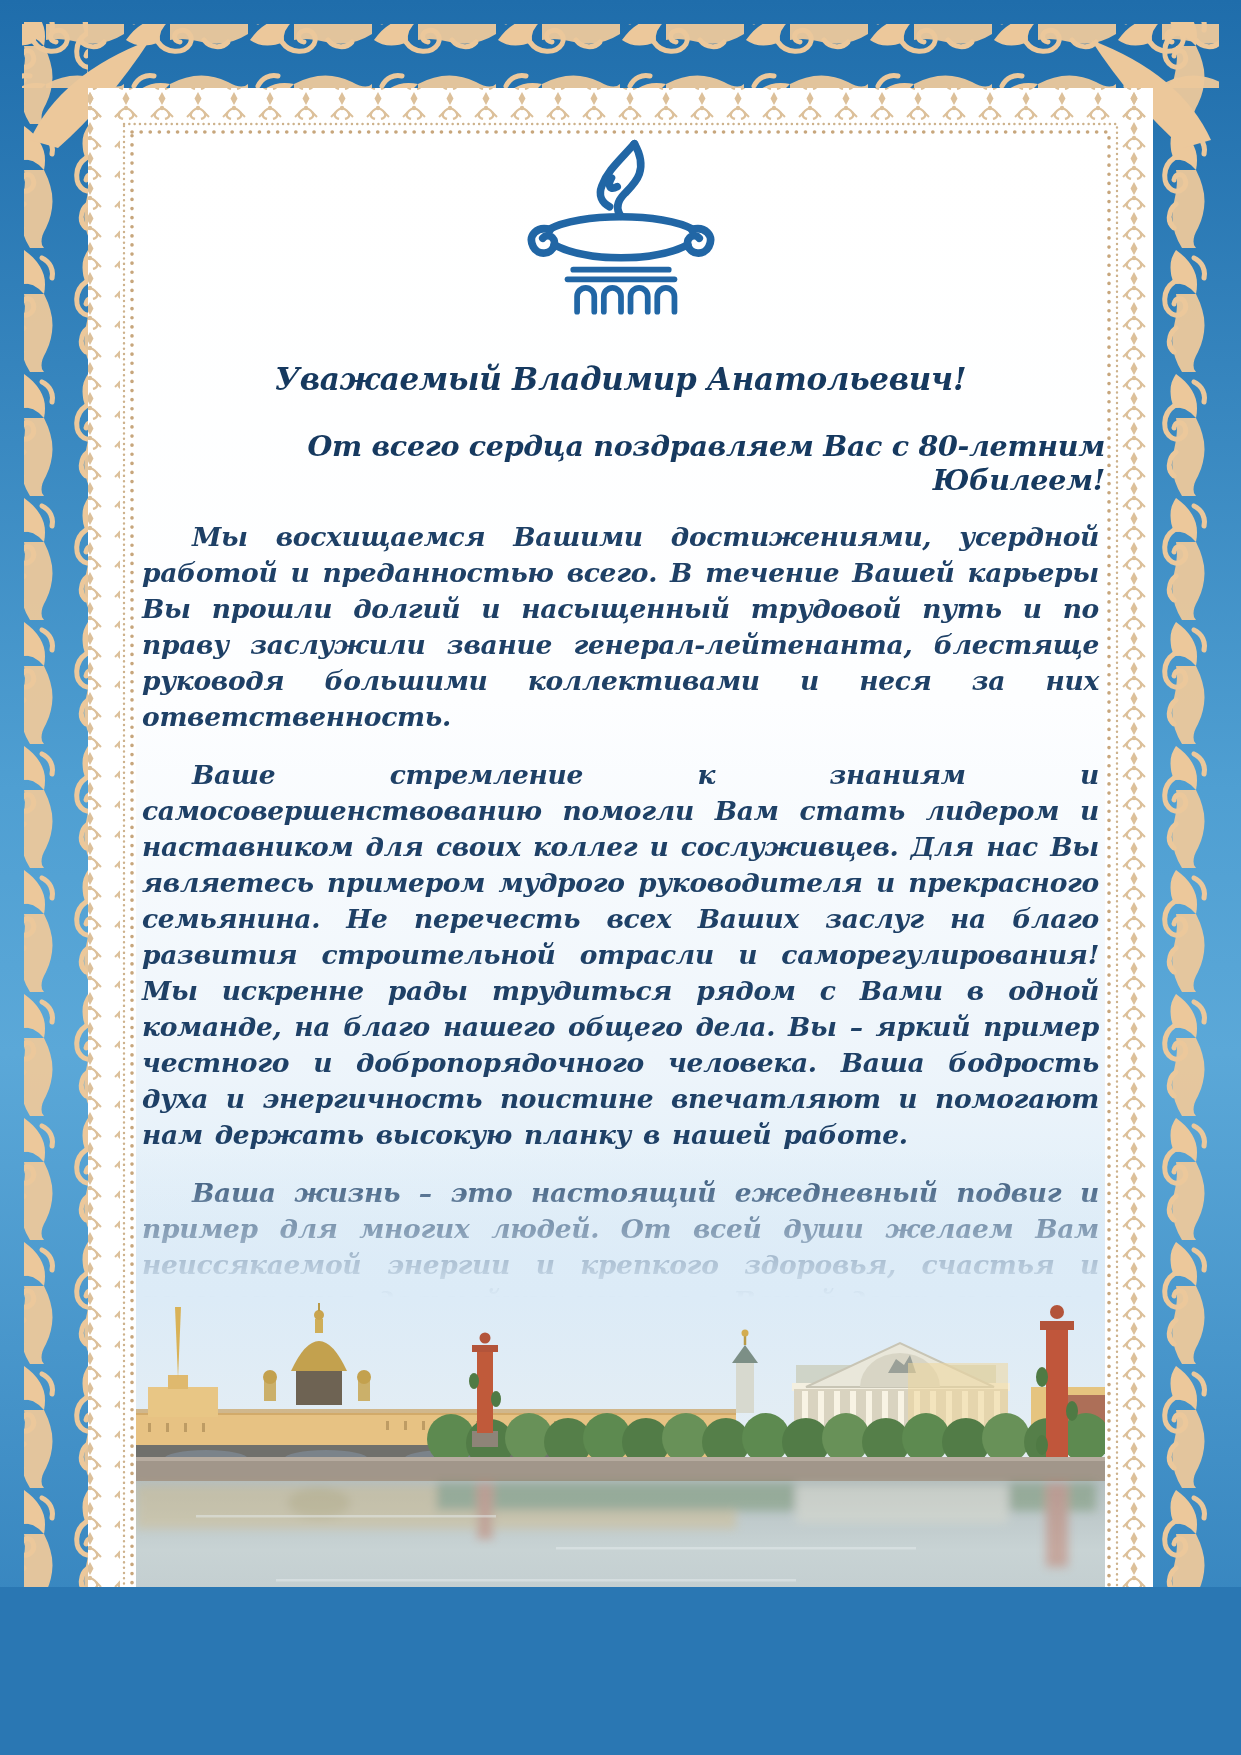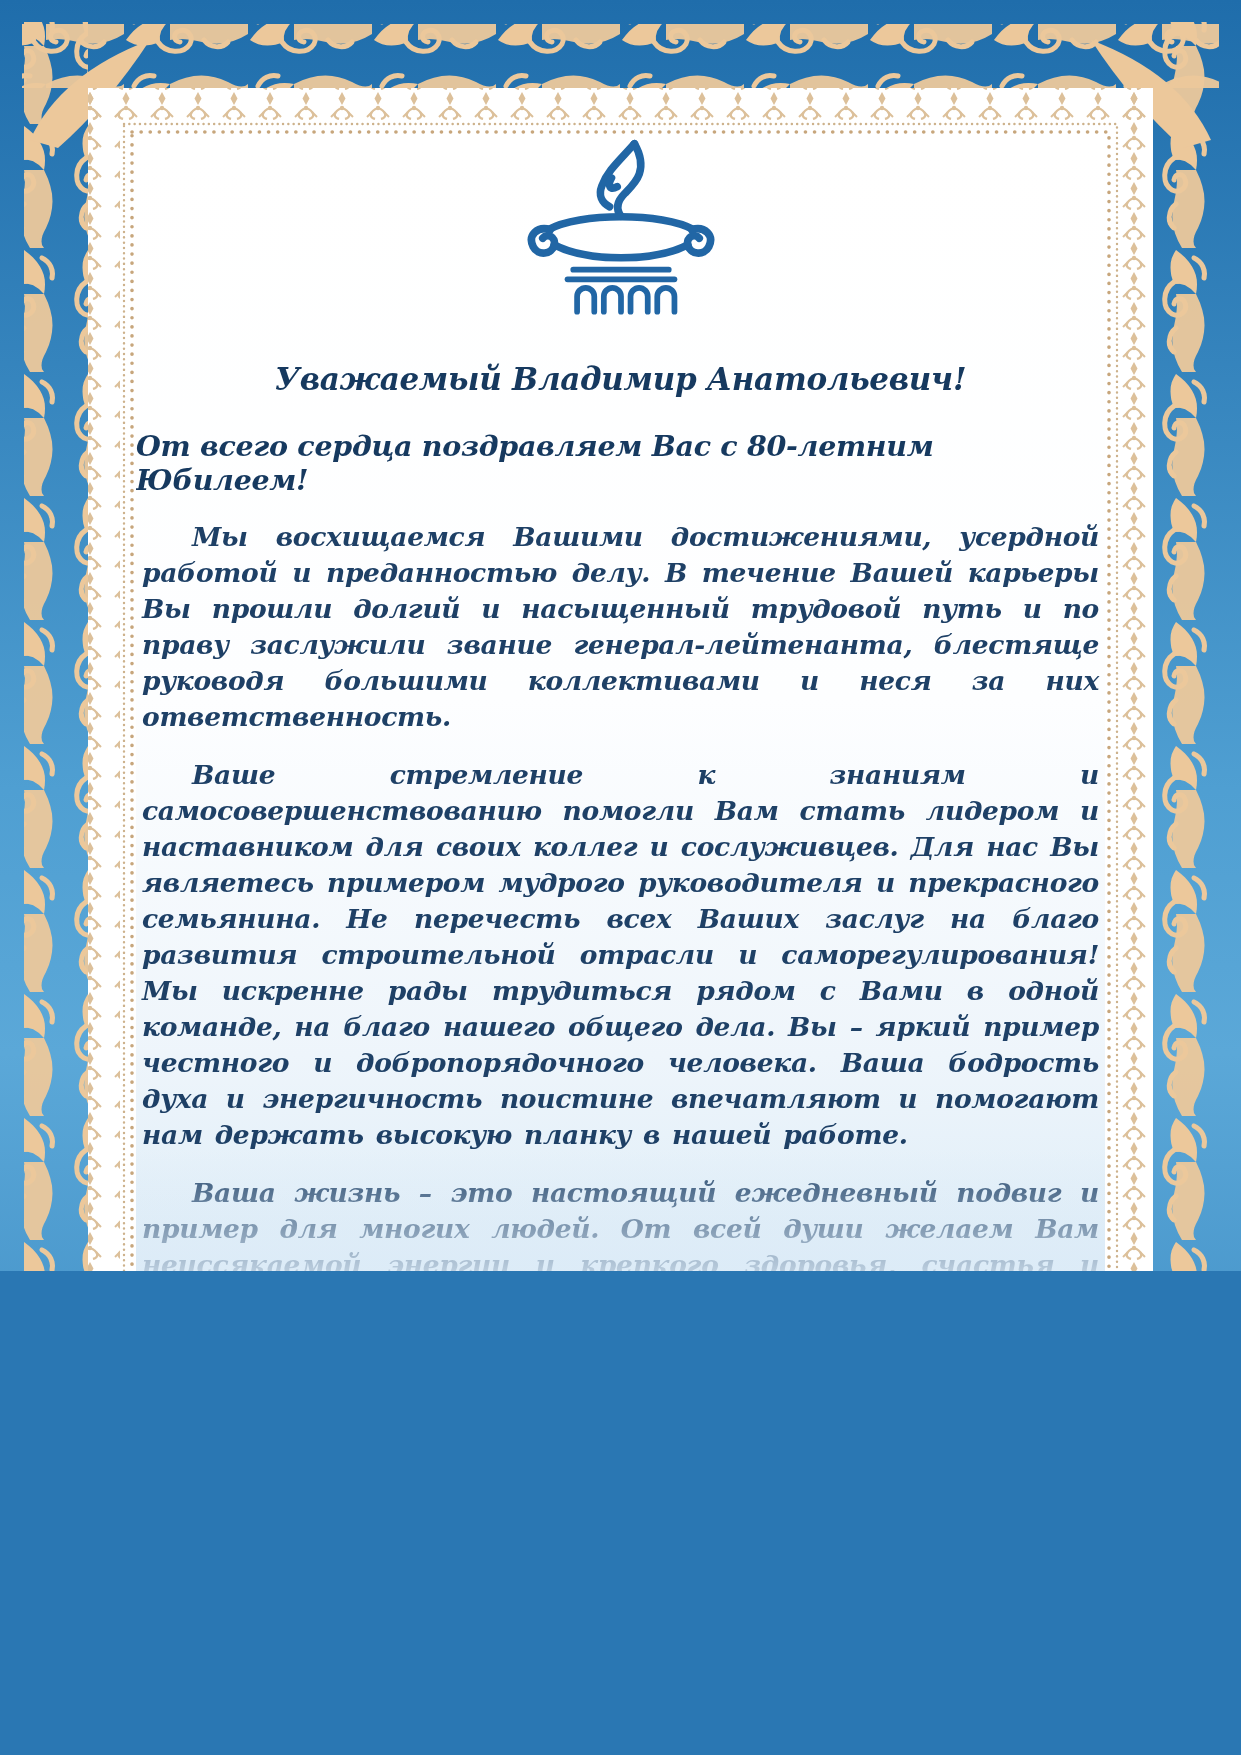--- a/index.html
+++ b/index.html
@@ -1,32 +1,32 @@
 <!DOCTYPE html>
 <html><head>
 <meta charset="utf-8">
 <style>
   html,body{margin:0;padding:0;background:#2a77b3;}
   .page{
-    position:relative;width:1241px;height:1271px;overflow:hidden;
+    position:relative;width:1241px;height:1587px;overflow:hidden;
     font-family:"DejaVu Serif","Liberation Serif",serif;
   }
   .decor{position:absolute;left:0;top:0;}
   .content{
     position:absolute;left:136px;top:136px;width:969px;height:1483px;
     background:linear-gradient(180deg,#ffffff 0%,#fdfeff 38%,#eef5fb 62%,#dcecf7 78%,#d6e9f6 100%);
     overflow:hidden;
   }
   .logo{width:210px;margin:2px auto 0;display:block;}
   .salutation{
     margin:46px 0 0;text-align:center;font-size:31px;font-weight:bold;font-style:italic;
     color:#16395f;letter-spacing:-0.3px;
   }
   .congrats{
-    margin:32px 0 0;text-align:left;font-size:28.5px;font-weight:bold;font-style:italic;
+    margin:32px 0 0;text-align:right;font-size:28.5px;font-weight:bold;font-style:italic;
     color:#16395f;letter-spacing:-0.3px;
   }
   .body-text{
     padding:0 6px;color:#1e4066;font-weight:bold;font-style:italic;
     font-size:26.5px;line-height:36px;letter-spacing:-0.3px;
   }
   .body-text p{
     margin:22px 0 0;text-align:justify;text-indent:50px;word-spacing:3px;
   }
   .closing{
@@ -141,21 +141,21 @@
         <path d="M92 182 v-16 a9 9 0 0 1 18 0 v16"></path>
         <path d="M120 182 v-16 a9 9 0 0 1 18 0 v16"></path>
         <path d="M148 182 v-16 a9 9 0 0 1 18 0 v16"></path>
       </g>
     </svg>
 
     <h1 class="salutation">Уважаемый Владимир Анатольевич!</h1>
     <h2 class="congrats">От всего сердца поздравляем Вас с 80-летним Юбилеем!</h2>
 
     <div class="body-text">
-      <p>Мы восхищаемся Вашими достижениями, усердной работой и преданностью делу. В течение Вашей карьеры Вы прошли долгий и насыщенный трудовой путь и по праву заслужили звание генерал-лейтенанта, блестяще руководя большими коллективами и неся за них ответственность.</p>
+      <p>Мы восхищаемся Вашими достижениями, усердной работой и преданностью всего. В течение Вашей карьеры Вы прошли долгий и насыщенный трудовой путь и по праву заслужили звание генерал-лейтенанта, блестяще руководя большими коллективами и неся за них ответственность.</p>
       <p>Ваше стремление к знаниям и самосовершенствованию помогли Вам стать лидером и наставником для своих коллег и сослуживцев. Для нас Вы являетесь примером мудрого руководителя и прекрасного семьянина. Не перечесть всех Ваших заслуг на благо развития строительной отрасли и саморегулирования! Мы искренне рады трудиться рядом с Вами в одной команде, на благо нашего общего дела. Вы – яркий пример честного и добропорядочного человека. Ваша бодрость духа и энергичность поистине впечатляют и помогают нам держать высокую планку в нашей работе.</p>
       <p>Ваша жизнь – это настоящий ежедневный подвиг и пример для многих людей. От всей души желаем Вам неиссякаемой энергии и крепкого здоровья, счастья и процветания, дальнейших успехов в Вашей деятельности.</p>
     </div>
 
     <div class="closing">С уважением,</div>
     <div class="signature">Руководство и коллектив «Балтийского объединения»</div>
 
     <div class="cityscape">
       <svg viewBox="0 0 969 470" preserveAspectRatio="none" aria-hidden="true">
         <defs>

